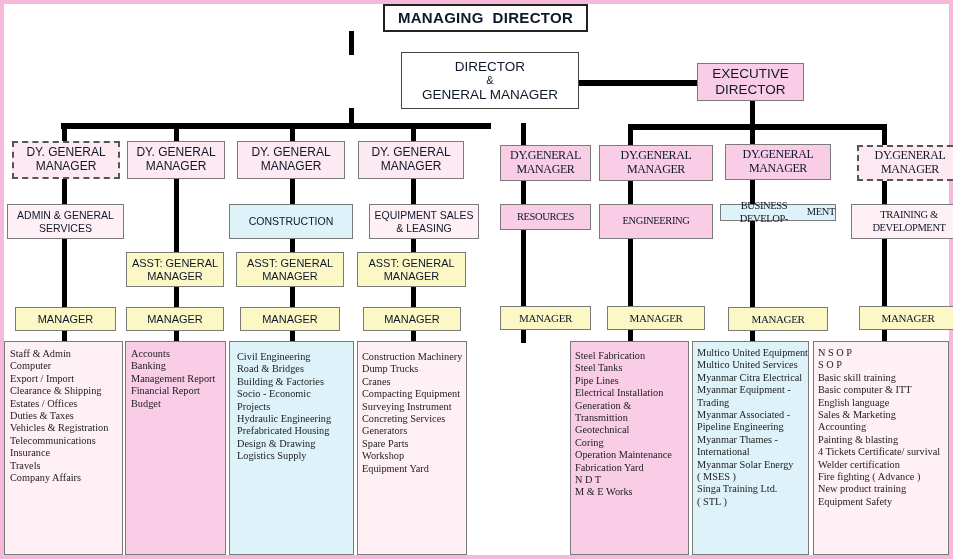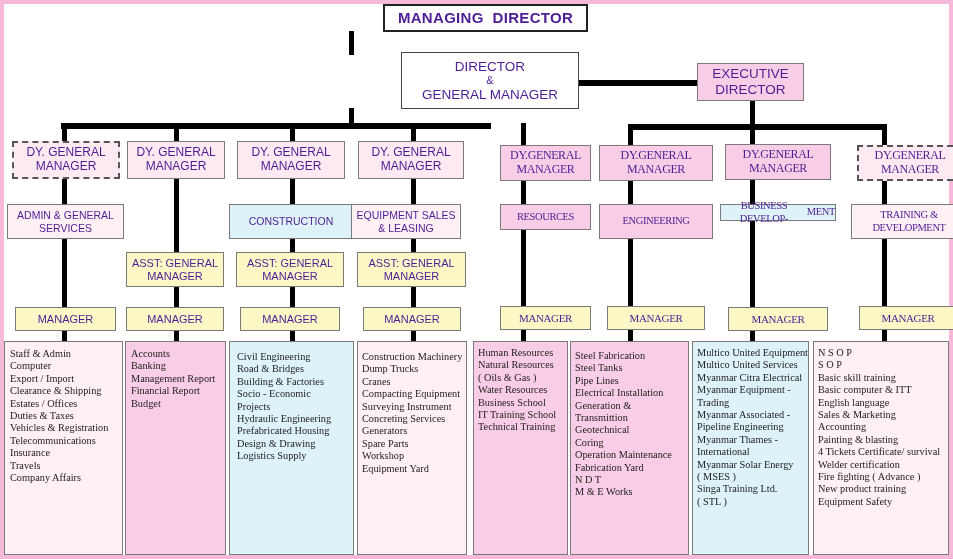--- a/index.html
+++ b/index.html
@@ -9,21 +9,21 @@
   }
   #canvas {
     position: absolute; left: 4px; top: 4px; width: 945px; height: 551px;
     background: #ffffff;
   }
   .box {
     position: absolute; box-sizing: border-box;
     border: 1.5px solid #7a7a7a;
     display: flex; align-items: center; justify-content: center;
     text-align: center; line-height: 1.15;
-    color: #4c1d95;
+    color: #0f172a;
   }
   .sans { font-family: "Liberation Sans", sans-serif; }
   .serif { font-family: "Liberation Serif", serif; letter-spacing: -0.4px; margin-left: 27px; }
   .md { border: 2px solid #222; font-weight: bold; font-size: 15px; letter-spacing: 0.3px; background:#fff; }
   .dgm { border: 1.5px solid #444; font-size: 13px; background:#fff; }
   .pink { background: #f9cde6; }
   .pinklight { background: #fde9f2; }
   .pinkpale { background: #fff0f6; }
   .blue { background: #def2f9; }
   .yellow { background: #fbf8c6; }
@@ -149,21 +149,21 @@
         <li>Prefabricated Housing</li>
         <li>Design &amp; Drawing</li>
         <li>Logistics Supply</li>
       </ul>
   </div>
 
   <div class="box sans pinklight dy" style="left:354px;top:137px;width:106px;height:38px;flex-direction:column;">
     <span>DY. GENERAL</span>
     <span>MANAGER</span>
   </div>
-  <div class="box sans pinkpale dept" style="left:347px;top:200px;width:110px;height:35px;flex-direction:column;">
+  <div class="box sans pinkpale dept" style="left:365px;top:200px;width:110px;height:35px;flex-direction:column;">
     <span>EQUIPMENT SALES</span>
     <span>&amp; LEASING</span>
   </div>
   <div class="box sans yellow mgr" style="left:353px;top:248px;width:109px;height:35px;flex-direction:column;">
     <span>ASST: GENERAL</span>
     <span>MANAGER</span>
   </div>
   <div class="box sans yellow mgr" style="left:359px;top:303px;width:98px;height:24px;">
     <span>MANAGER</span>
   </div>
@@ -184,31 +184,20 @@
 
   <div class="box serif pink dy" style="left:469px;top:141px;width:91px;height:36px;flex-direction:column;">
     <span>DY.GENERAL</span>
     <span>MANAGER</span>
   </div>
   <div class="box serif pink dept" style="left:469px;top:200px;width:91px;height:26px;">
     <span>RESOURCES</span>
   </div>
   <div class="box serif yellow mgr" style="left:469px;top:302px;width:91px;height:24px;">
     <span>MANAGER</span>
-  </div>
-  <div class="box pink detail" style="left:469px;top:337px;width:95px;height:214px;padding-left:4px;padding-top:5px;">
-    <ul>
-        <li>Human Resources</li>
-        <li>Natural Resources</li>
-        <li>( Oils &amp; Gas )</li>
-        <li>Water Resources</li>
-        <li>Business School</li>
-        <li>IT Training School</li>
-        <li>Technical Training</li>
-      </ul>
   </div>
 
   <div class="box serif pink dy" style="left:568px;top:141px;width:114px;height:36px;flex-direction:column;">
     <span>DY.GENERAL</span>
     <span>MANAGER</span>
   </div>
   <div class="box serif pink dept" style="left:568px;top:200px;width:114px;height:35px;">
     <span>ENGINEERING</span>
   </div>
   <div class="box serif yellow mgr" style="left:576px;top:302px;width:98px;height:24px;">

